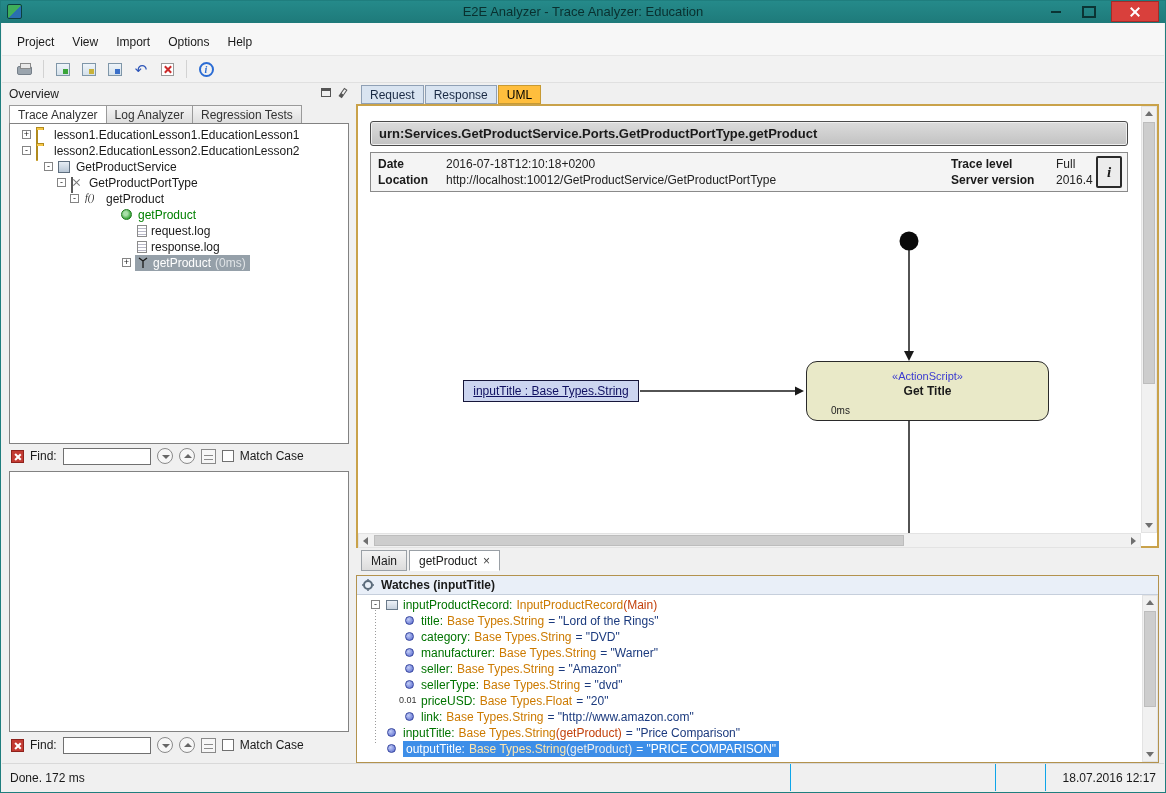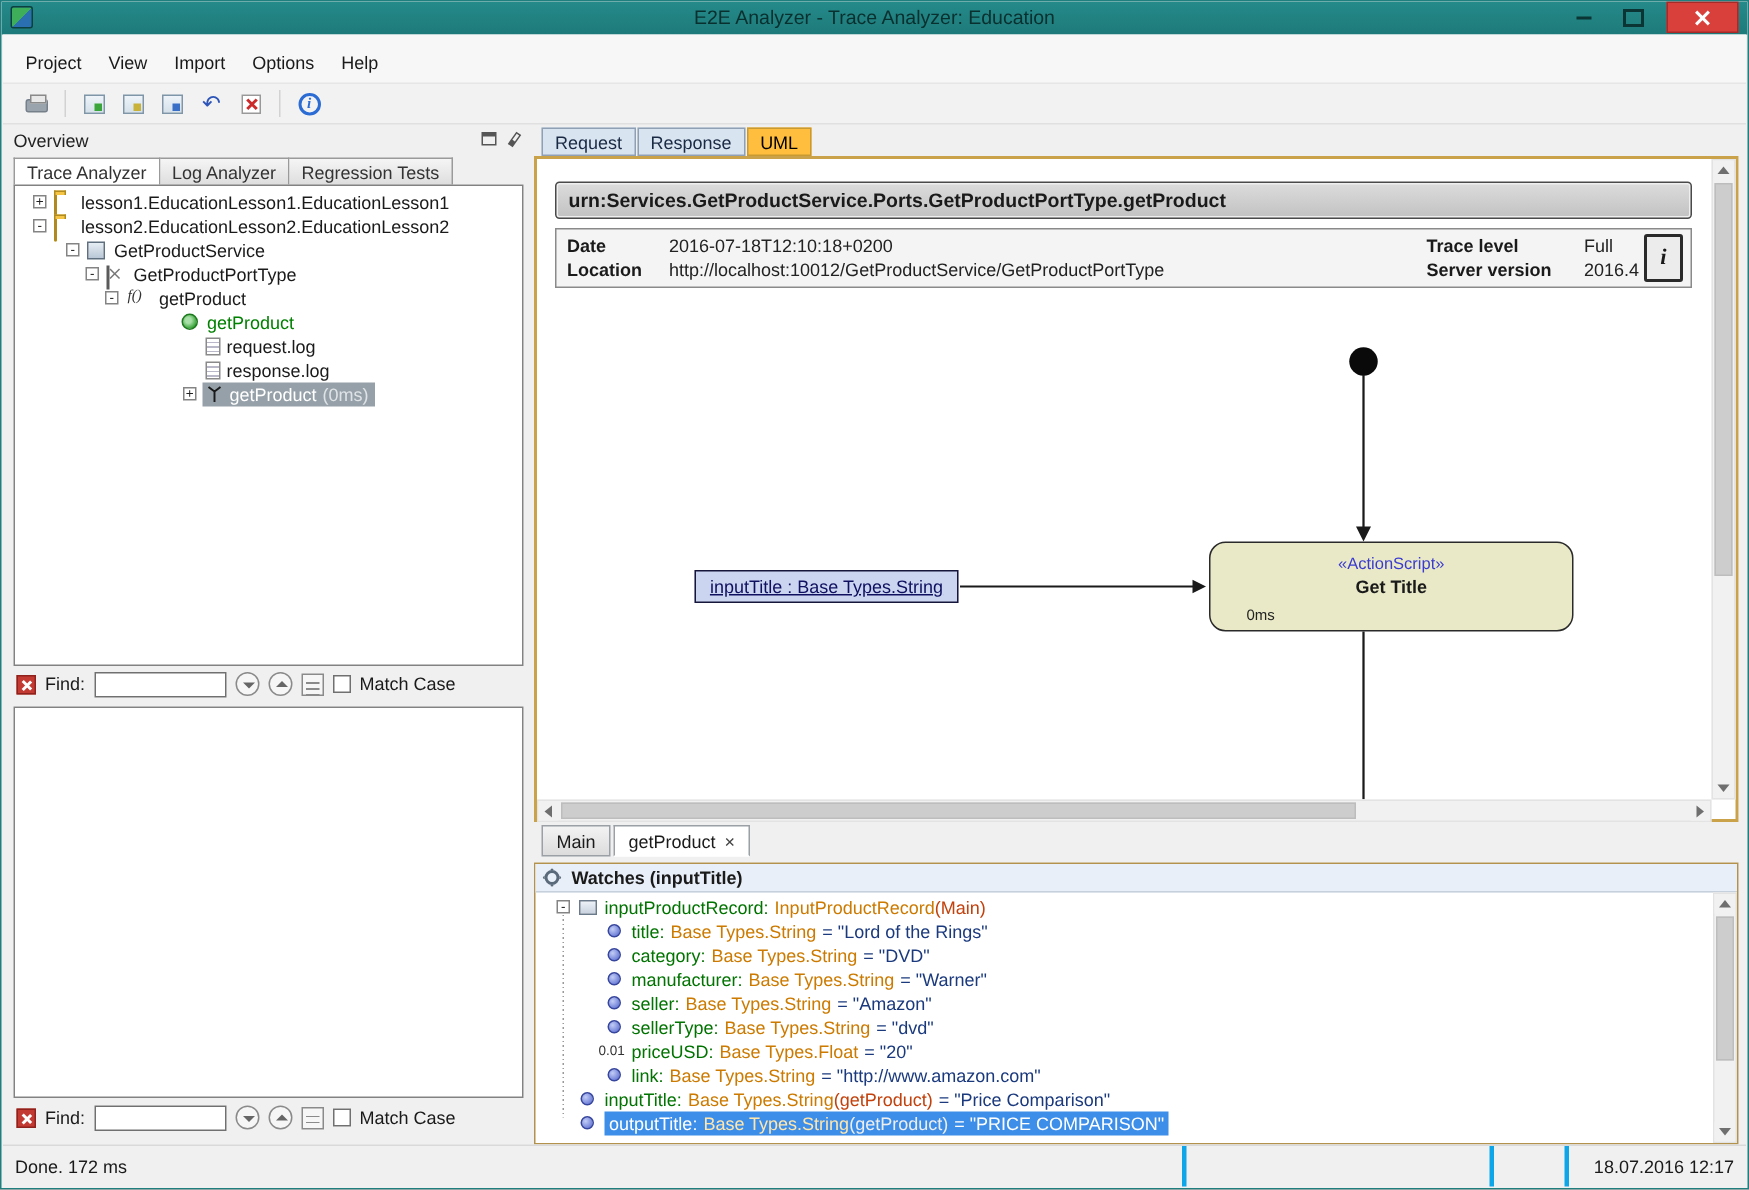--- a/index.html
+++ b/index.html
@@ -142,21 +142,21 @@
   .hl { background:#3d8ee8; }
   .hl .wname { color:#fff; } .hl .wtype { color:#ffe6ad; } .hl .wparen { color:#eee; } .hl .wval { color:#fff; }
   .i-record { width:12px; height:10px; border:1px solid #6a7a8a; background:linear-gradient(#eef2f8,#c8d2de); margin-top:1px; }
   .i-var { width:9px; height:9px; border-radius:50%; border:1px solid #36459e;
     background:radial-gradient(circle at 35% 35%, #c2cdf6, #5264cc); margin-top:1px; }
   .i-floatbadge { font-size:9px; color:#333; line-height:14px; }
   .dotline { position:absolute; left:18px; width:1px; background-image:repeating-linear-gradient(#9a9a9a 0 1px, transparent 1px 3px); }
   
   .statusbar { position:absolute; left:1px; right:1px; bottom:1px; height:28px; background:#f0f0f0;
     border-top:1px solid #d9d9d9; display:flex; align-items:center; }
-  .scell { height:100%; display:flex; align-items:center; padding:0 8px; border-right:3px solid #0ea5e9; }
+  .scell { height:100%; display:flex; align-items:center; padding:0 8px; border-right:1px solid #0ea5e9; }
   .scell.grow { flex:1; }
   .scell.c2 { width:205px; } .scell.c3 { width:50px; }
   .scell.date { width:118px; justify-content:flex-end; border-right:none; }
 </style>
 </head>
 <body>
 
 <div class="window">
 
   <div class="titlebar">

